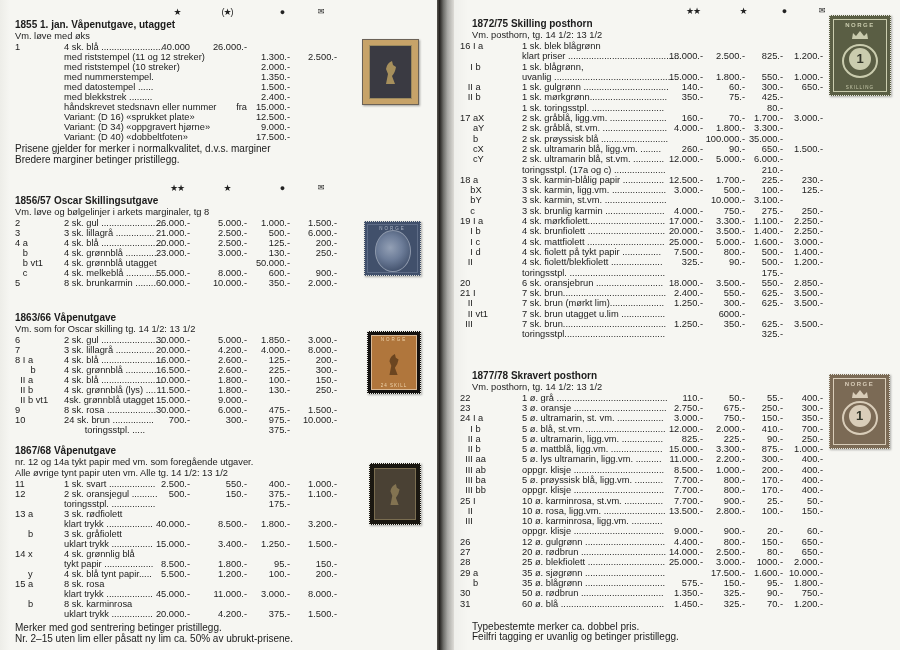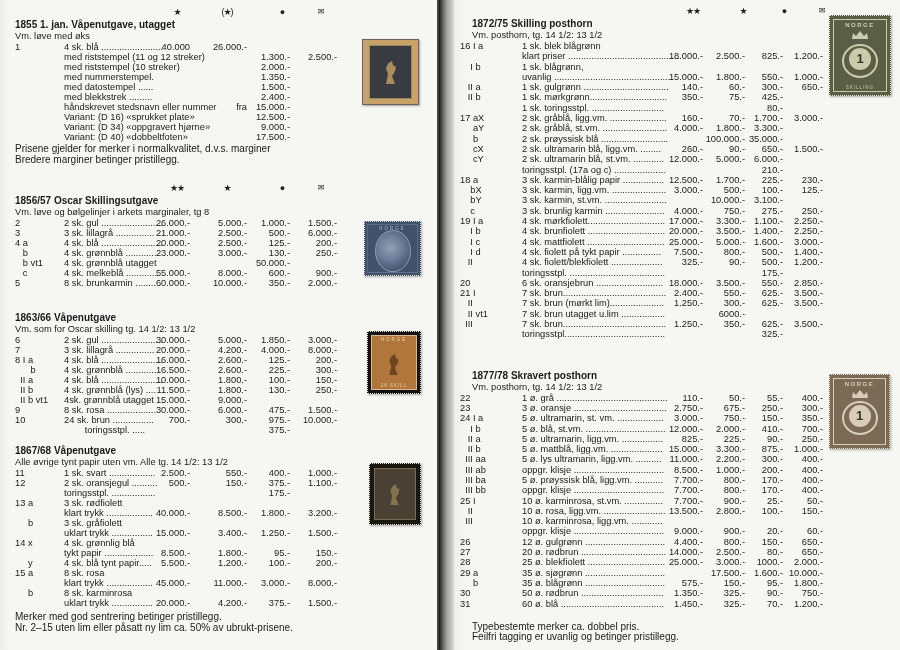--- a/index.html
+++ b/index.html
@@ -287,20 +287,21 @@
         <span class="p p3">975.-</span>
         <span class="p p4">10.000.-</span>
       </div>
       <div class="row">
         <span class="desc">        toringsstpl. .....</span>
         <span class="p p3">375.-</span>
       </div>
     </div>
     <div class="section key-s1867">
       <div class="title">1867/68 Våpenutgave</div>
+      <div class="intro">nr. 12 og 14a tykt papir med vm. som foregående utgaver.</div>
       <div class="intro">Alle øvrige tynt papir uten vm. Alle tg. 14 1/2: 13 1/2</div>
       <div class="row">
         <span class="num">11</span>
         <span class="desc">1 sk. svart ..................</span>
         <span class="p p1">2.500.-</span>
         <span class="p p2">550.-</span>
         <span class="p p3">400.-</span>
         <span class="p p4">1.000.-</span>
       </div>
       <div class="row">

